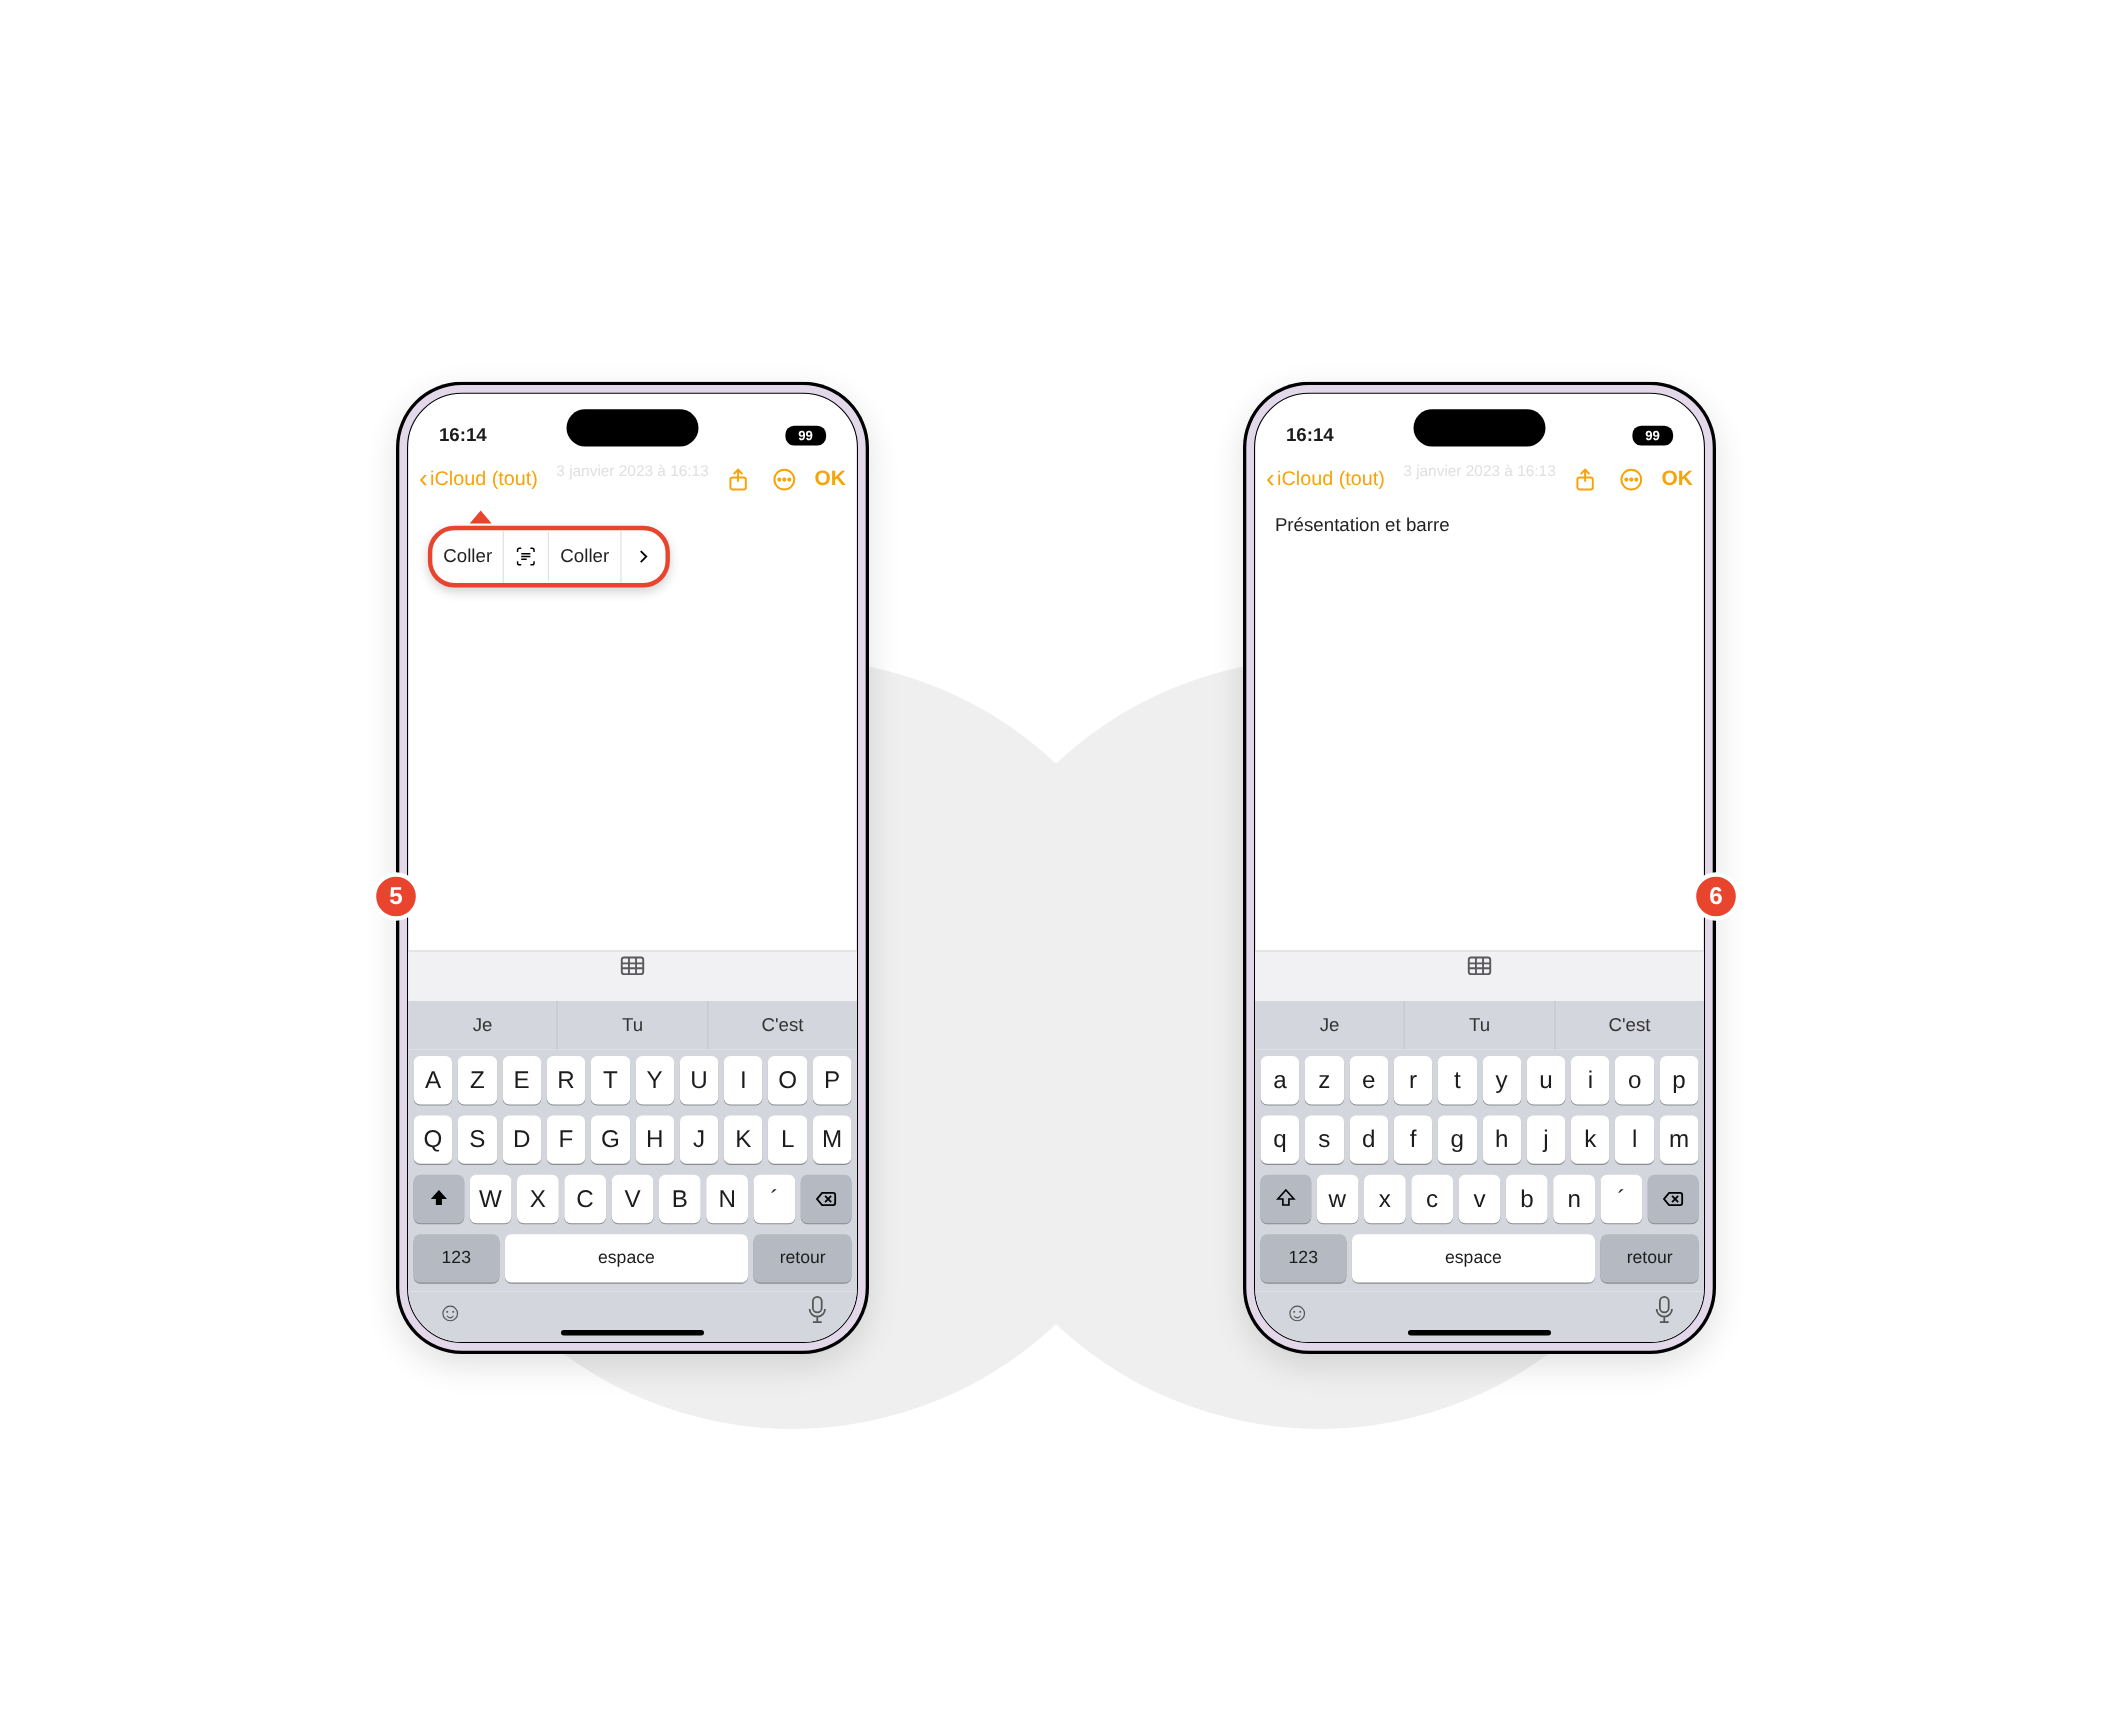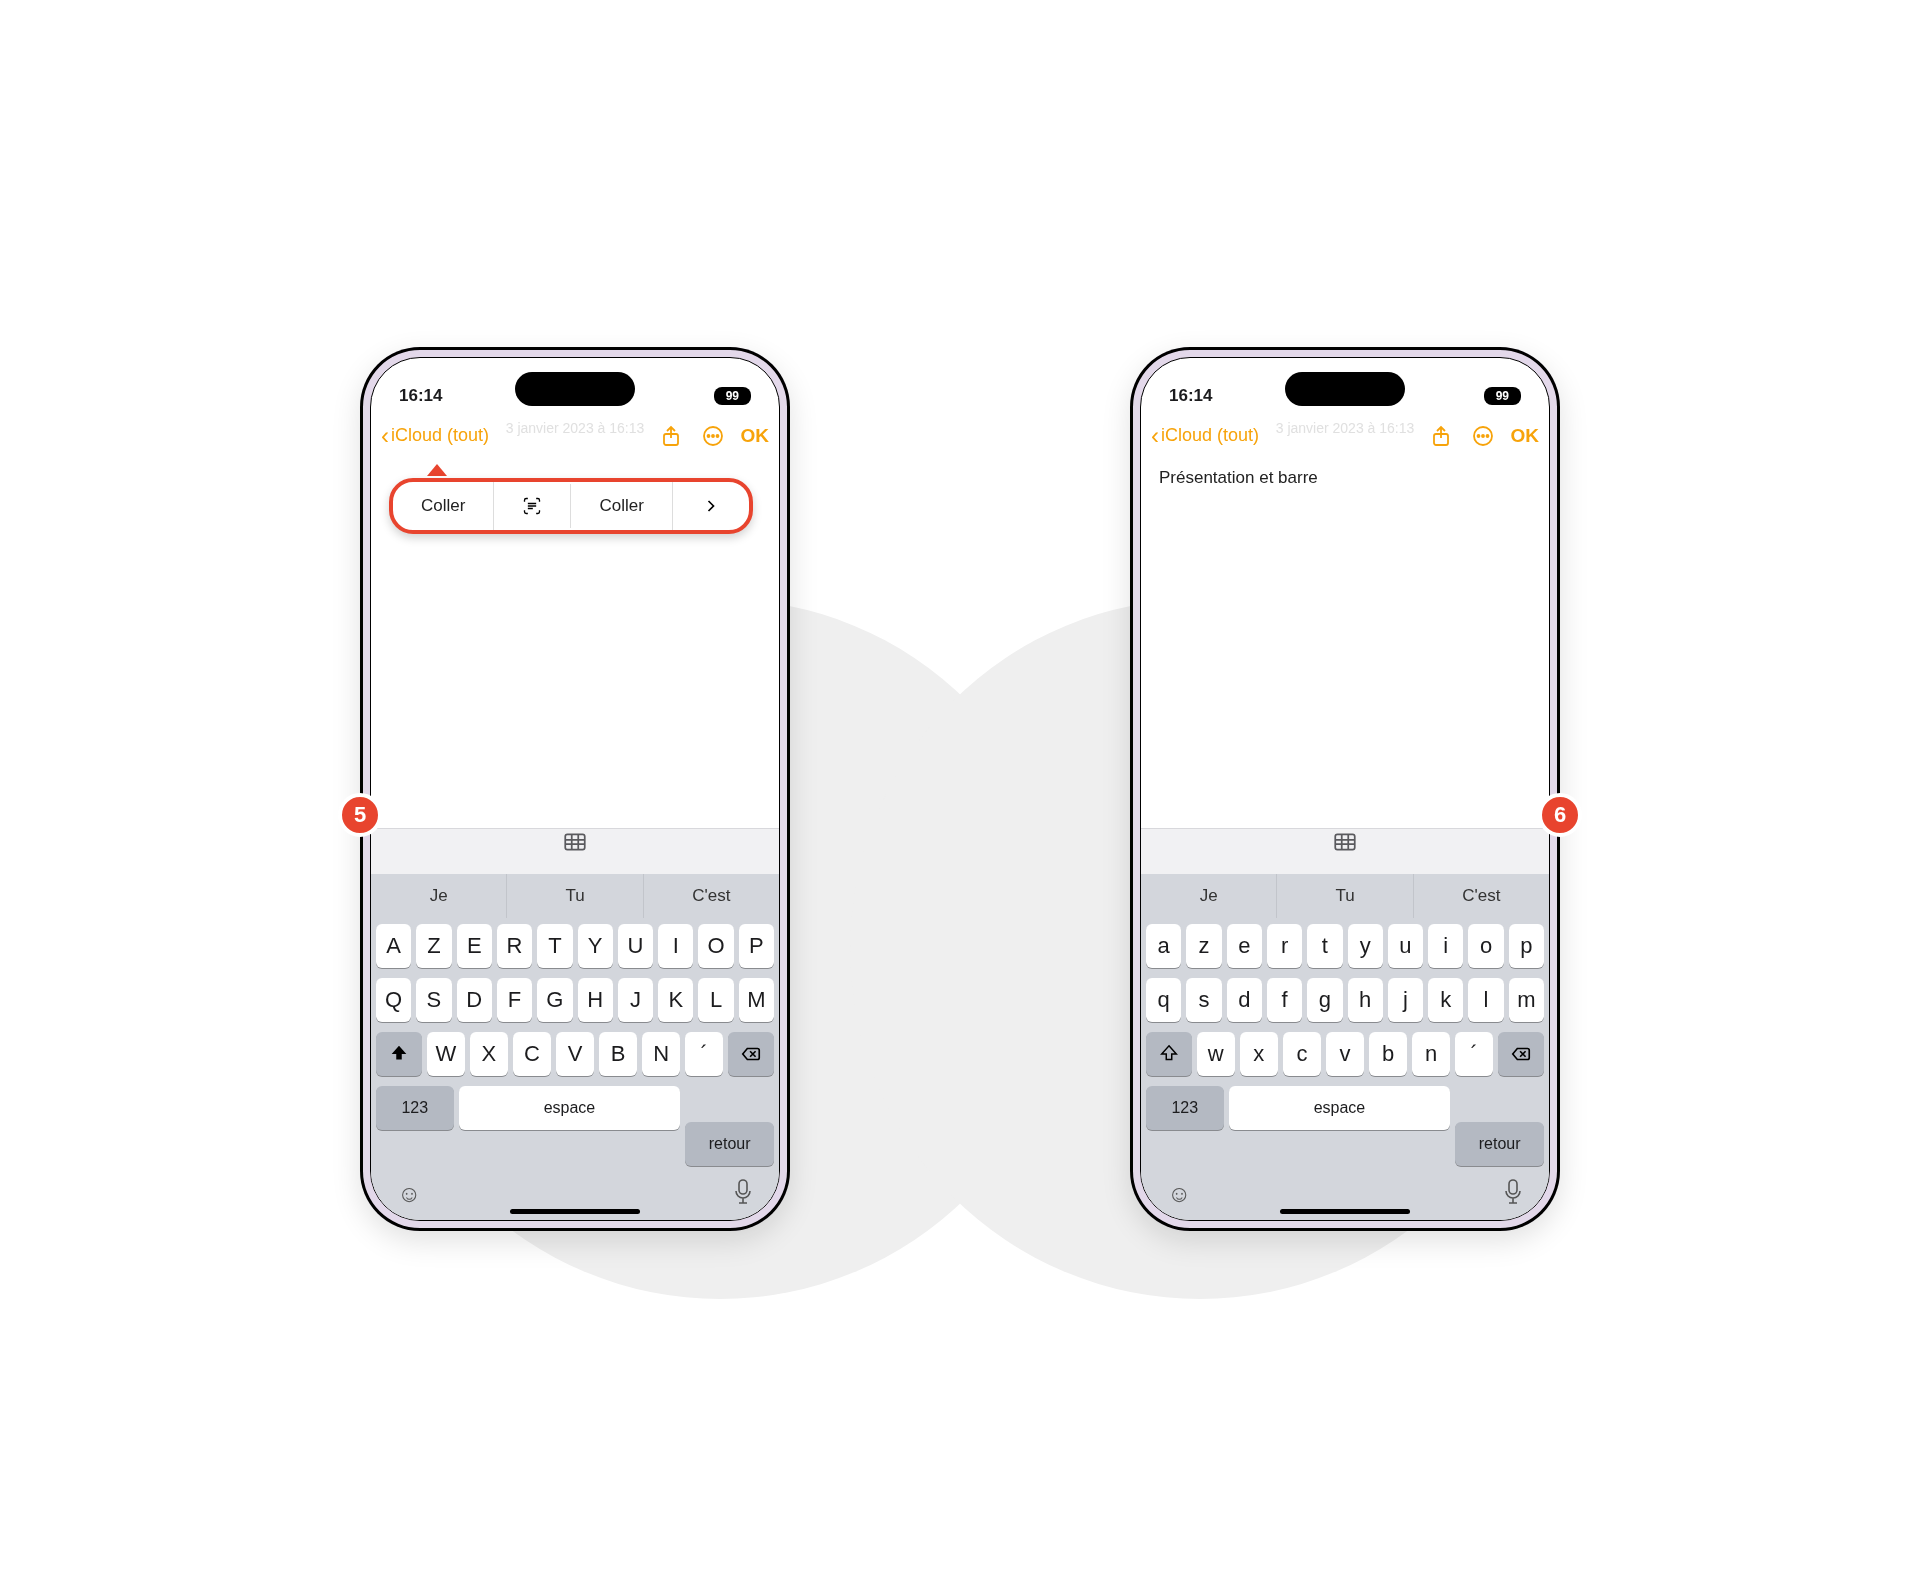--- a/index.html
+++ b/index.html
@@ -90,21 +90,21 @@
     display:flex; align-items:center;
     box-shadow:0 4px 10px rgba(0,0,0,.18);
     overflow:hidden;
   }
   .popup-arrow {
     position:absolute; top:4px; left:56px;
     width:0; height:0; border-left:10px solid transparent; border-right:10px solid transparent;
     border-bottom:12px solid #e8442e;
   }
   .popup-cell {
-    padding:12px 28px; font-size:17px; border-right:1px solid #ddd;
+    padding:12px 10px; font-size:17px; border-right:1px solid #ddd;
     display:flex; align-items:center; justify-content:center;
   }
   .popup-cell:last-child { border-right:none; }
   .popup-cell svg { width:20px; height:20px; }
 
   
   .kbd-toolbar {
     height:46px; background:#f1f1f3; border-top:1px solid #d8d8dc;
     display:flex; align-items:center; padding:0 12px; gap:26px;
     color:#5a5a5e;
@@ -137,21 +137,21 @@
     background:#fff; border-radius:6px;
     box-shadow:0 1px 0 rgba(0,0,0,.35);
     height:44px; display:flex; align-items:center; justify-content:center;
     font-size:22px;
     flex:1;
   }
   .key.special {
     background:#b4b9c2; color:#222;
   }
   .key.space { flex:4; font-size:16px; }
-  .key.ret { flex:1.6; font-size:16px; background:#b4b9c2;margin-top:36px; }
+  .key.ret { flex:1.6; font-size:16px; background:#b4b9c2; }
   .key.num { flex:1.4; font-size:16px; background:#b4b9c2; }
   .key.shift, .key.del { flex:1.2; }
   .key svg { width:22px; height:22px; }
 
   .bottom-bar {
     height:46px; background:#d3d6dc;
     display:flex; align-items:center; justify-content:space-between;
     padding:0 26px 6px 26px; color:#555;
   }
   .home-ind {

